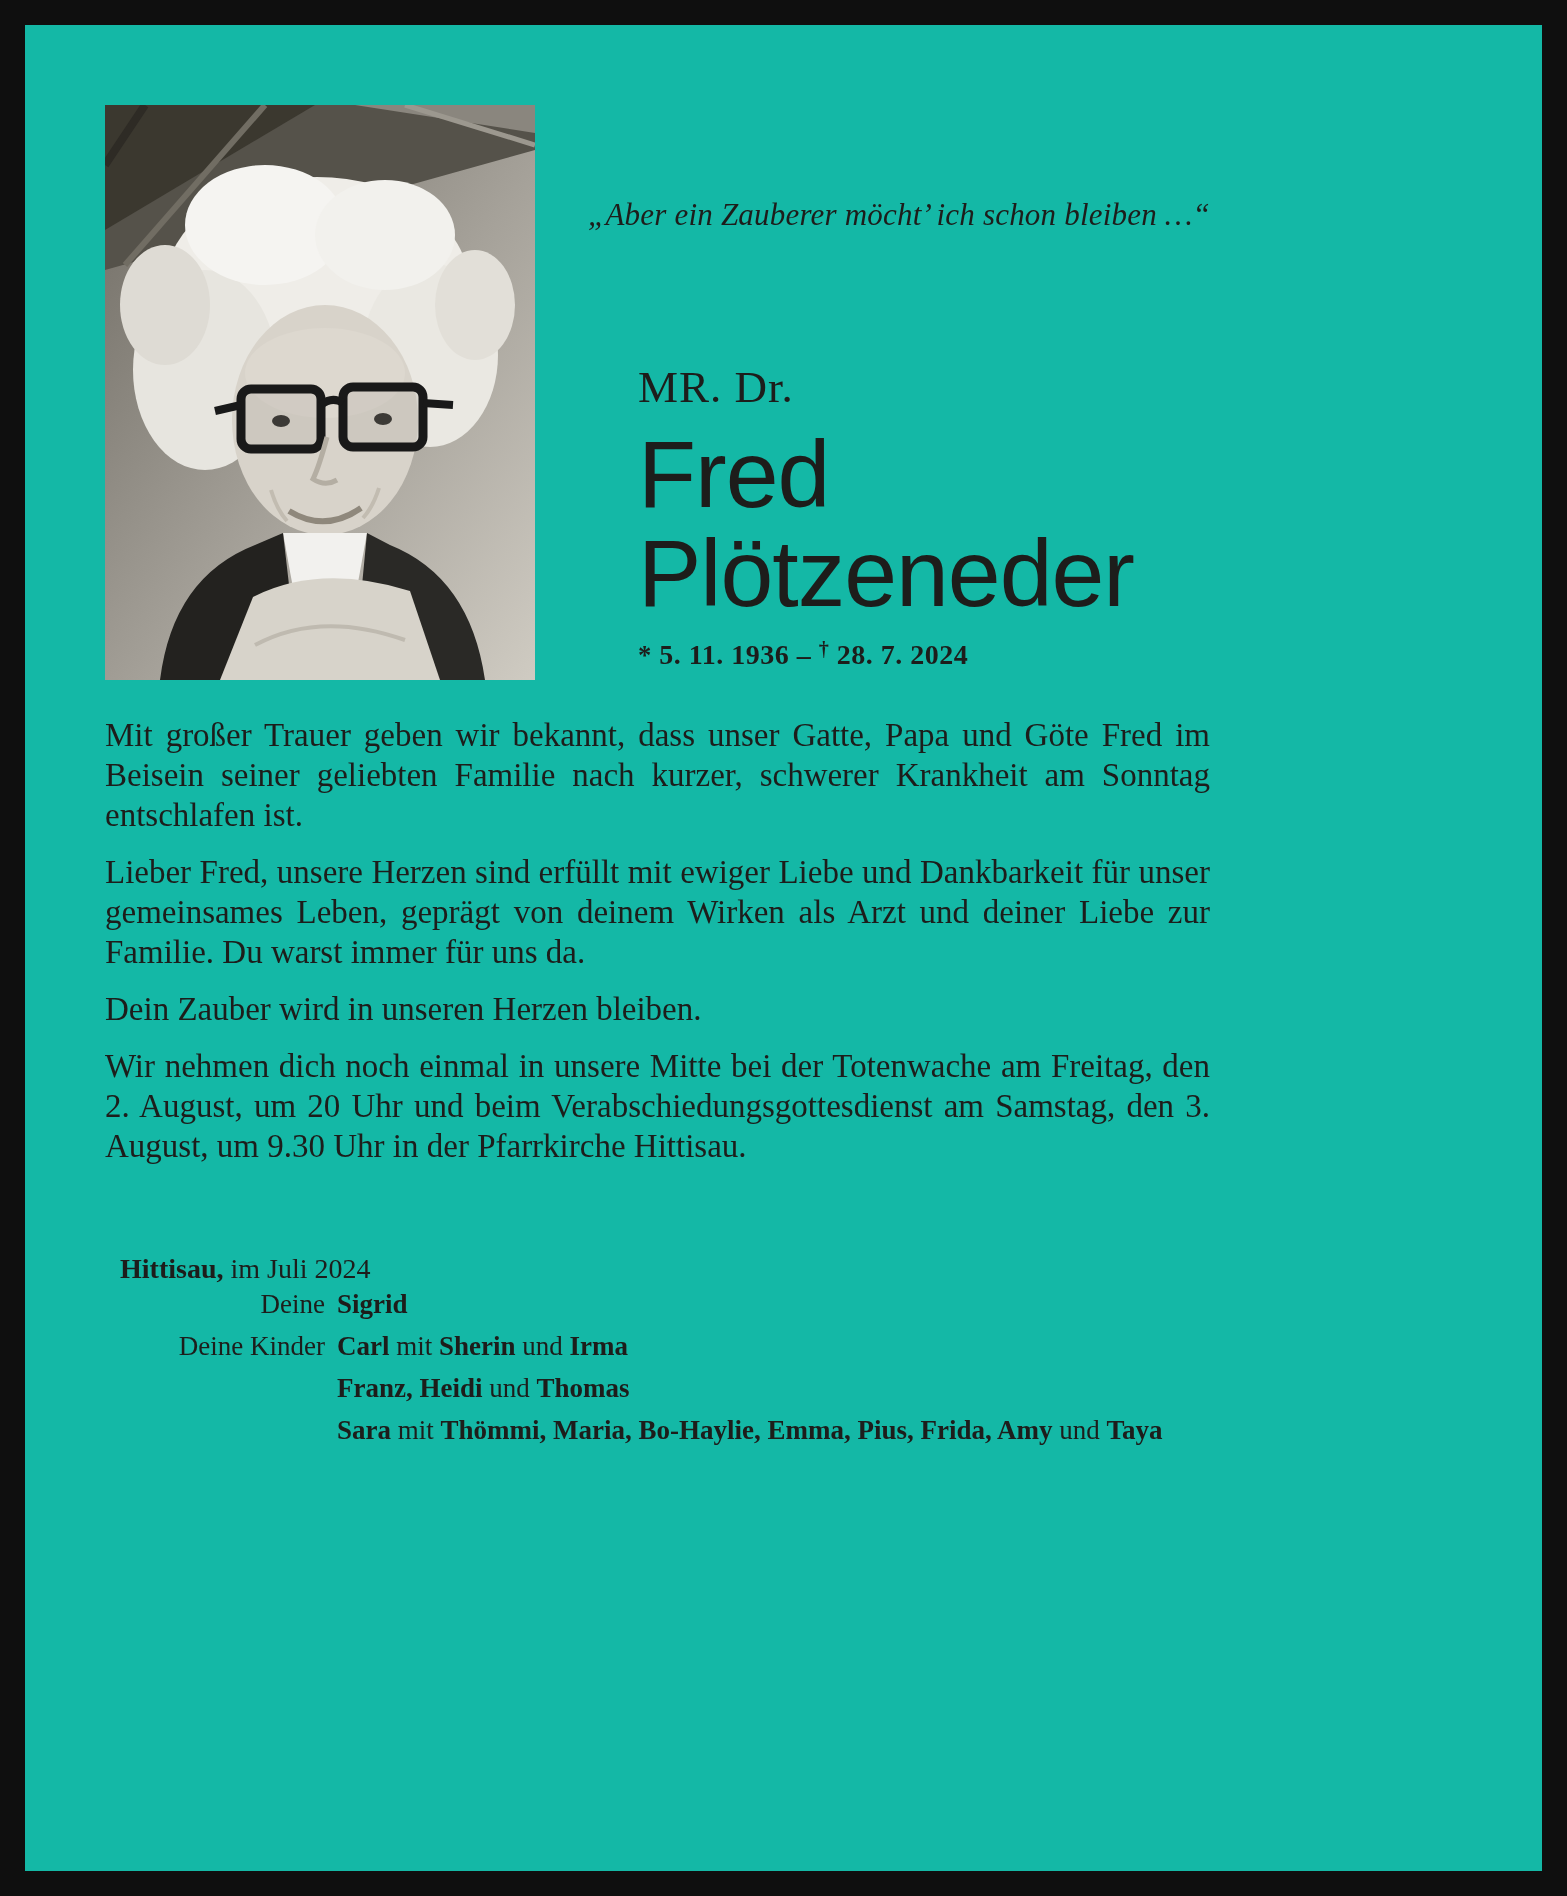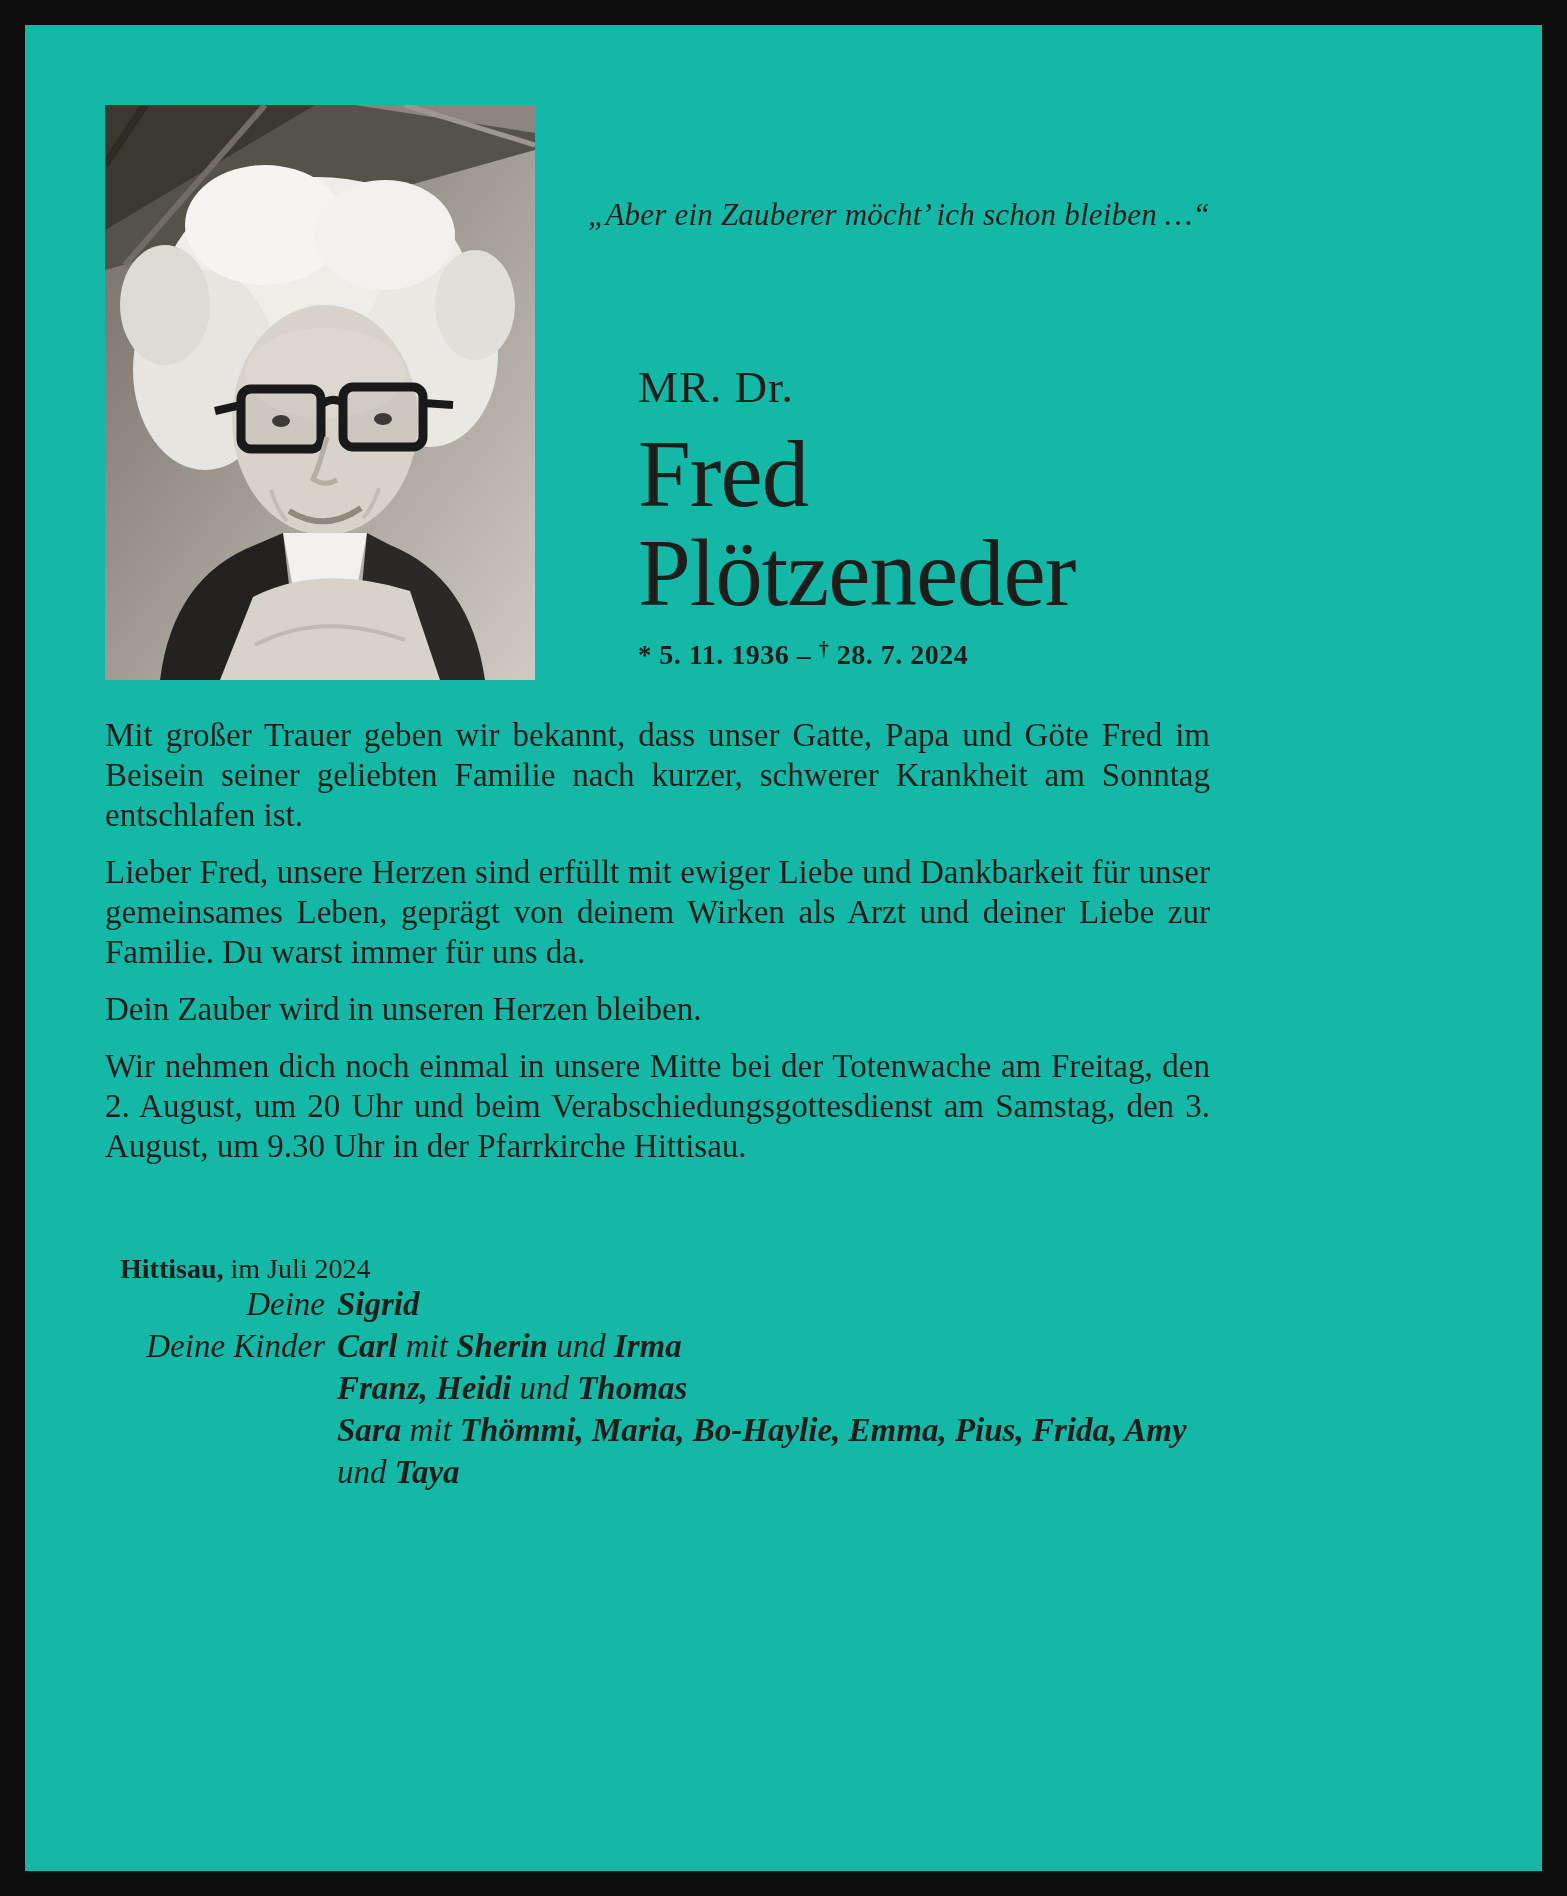--- a/index.html
+++ b/index.html
@@ -41,21 +41,21 @@
 
   
   .title-block {
     position:absolute; left:613px; top:336px;
   }
   .title-prefix {
     font-size:45px;
     letter-spacing:1px;
   }
   .display-name {
-    font-family:Liberation Serif, serif;
+    font-family:Liberation Sans, sans-serif;
     font-size:95px;
     line-height:1.04;
     margin-top:12px;
     letter-spacing:-1px;
   }
   .dates-line {
     margin-top:15px;
     font-size:28px;
     font-weight:bold;
     letter-spacing:0.5px;
@@ -80,23 +80,22 @@
     position:absolute; left:95px; top:1228px;
     font-size:28px;
     text-align:right;
   }
   .place-date .place { font-weight:bold; }
 
   
   .family {
     position:absolute; left:95px; top:1258px;
     width:1070px;
-    font-size:33px;
+    font-size:27px;
     line-height:42px;
-    font-style:italic;
   }
   .family-row { display:flex; }
   .family-label {
     flex:0 0 205px;
     text-align:right;
   }
   .family-names {
     flex:1;
     margin-left:12px;
   }

